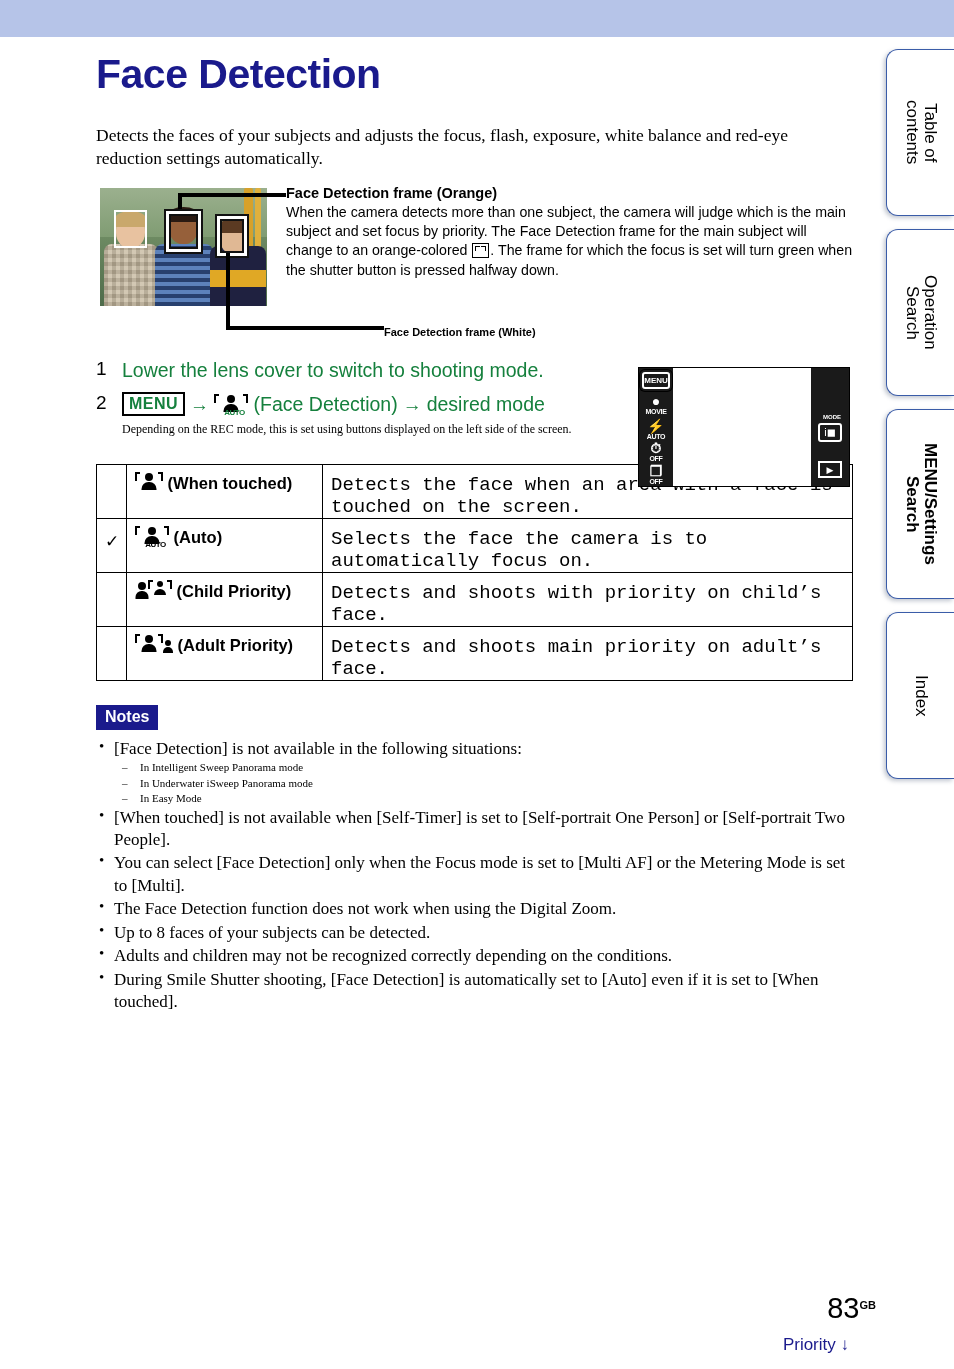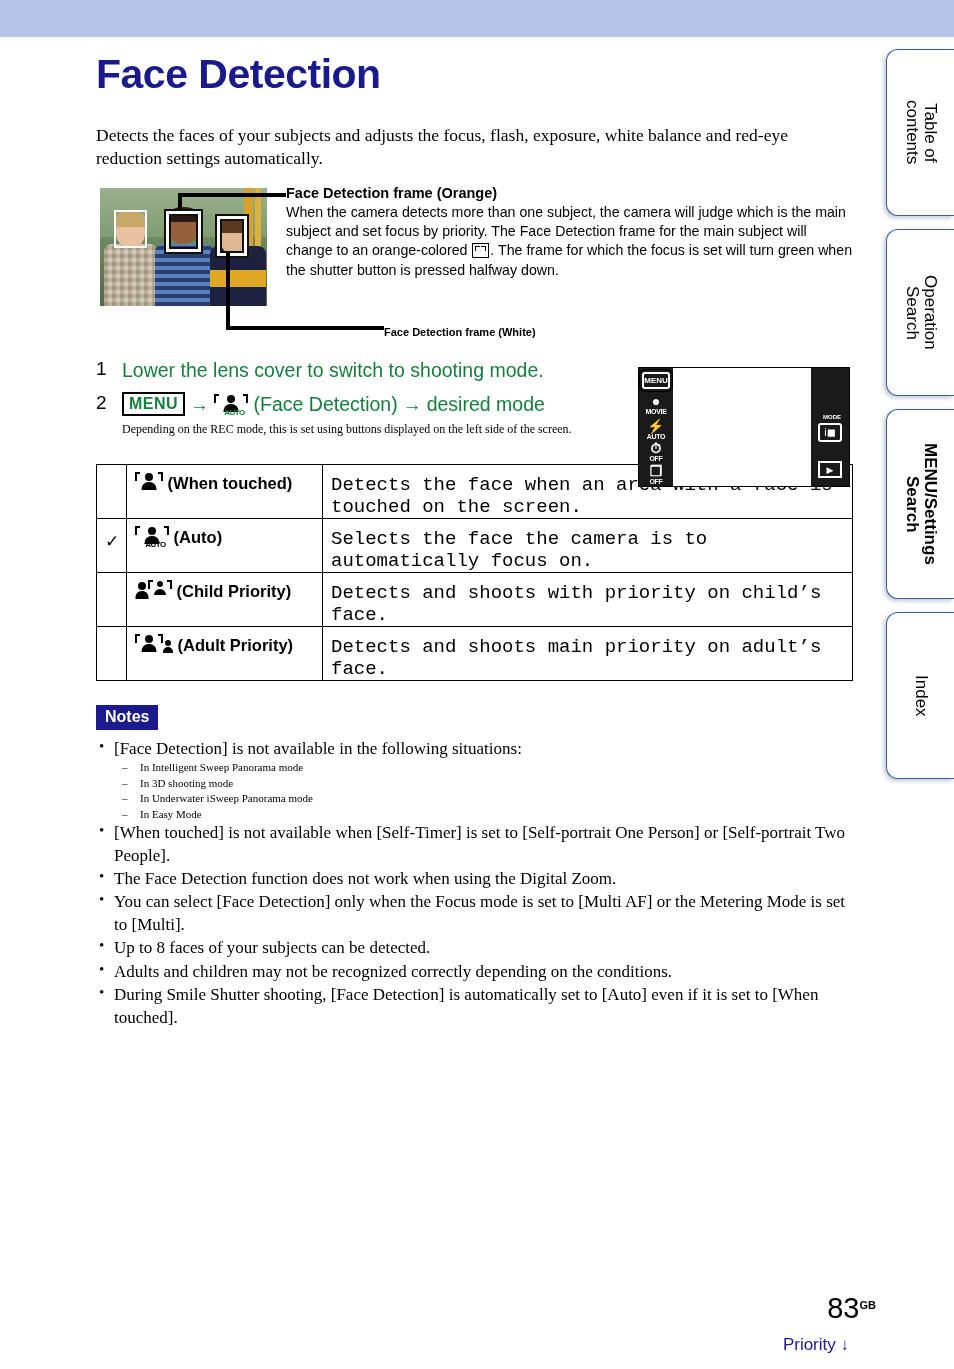--- a/index.html
+++ b/index.html
@@ -550,28 +550,27 @@
   </table>
 
   
   <div id="notes-badge">Notes</div>
 
   <ul class="notes">
     <li>
       <span>[Face Detection] is not available in the following situations:</span>
       <ul class="sub-notes">
         <li>In Intelligent Sweep Panorama mode</li>
-        <li>In 3D shooting mode</li>
         <li>In Underwater iSweep Panorama mode</li>
         <li>In Easy Mode</li>
       </ul>
     </li>
     <li>[When touched] is not available when [Self-Timer] is set to [Self-portrait One Person] or [Self-portrait Two People].</li>
+    <li>You can select [Face Detection] only when the Focus mode is set to [Multi AF] or the Metering Mode is set to [Multi].</li>
     <li>The Face Detection function does not work when using the Digital Zoom.</li>
-    <li>You can select [Face Detection] only when the Focus mode is set to [Multi AF] or the Metering Mode is set to [Multi].</li>
     <li>Up to 8 faces of your subjects can be detected.</li>
     <li>Adults and children may not be recognized correctly depending on the conditions.</li>
     <li>During Smile Shutter shooting, [Face Detection] is automatically set to [Auto] even if it is set to [When touched].</li>
   </ul>
 
 </div>
 
 <div id="cam-screen">
   <div class="left-strip"></div>
   <div class="right-strip"></div>

